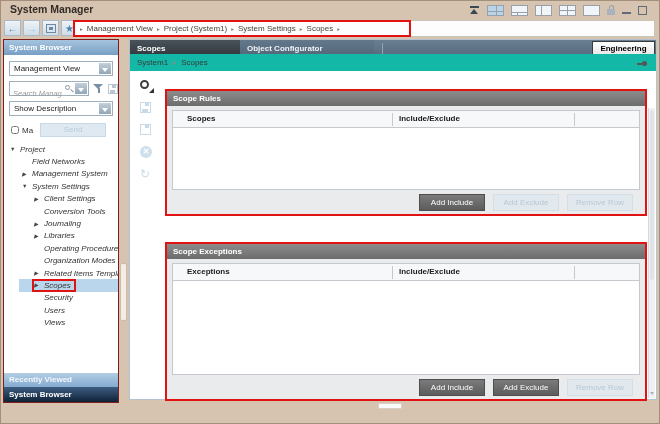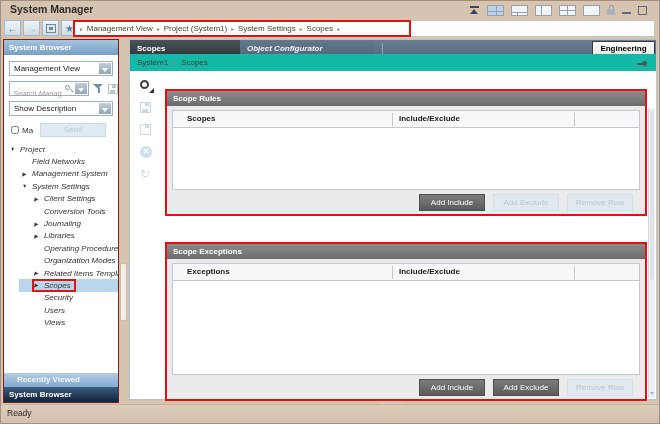--- a/index.html
+++ b/index.html
@@ -60,29 +60,29 @@
   .chk-row { display:flex; align-items:center; margin-top:7px; }
   .chk-row input { width:8px; height:8px; margin:0 3px 0 2px; }
   .chk-lab { font-size:8px; color:#333; }
   .send-btn { margin-left:7px; width:66px; height:14px; background:#dfe9f2; border:1px solid #c8d8e5; color:#b7cbdc; font-size:8px; text-align:center; line-height:12px; }
 
   .tree { position:absolute; left:0; right:0; top:103px; bottom:30px; overflow:hidden; }
   .tree-row { height:12.4px; display:flex; align-items:center; font-size:8px; color:#333; white-space:nowrap;font-style:italic; }
   .tree-row.sel { background:linear-gradient(to right, transparent 15px, #b9d6ec 15px); }
   .tw { width:10px; flex:none; font-size:5.5px; color:#444; }
   .redbox-tree { display:inline-flex; align-items:center; border:2px solid #e01212; height:12.4px; padding:0 3px 0 0; margin-left:-2px; }
-  .rv-bar { position:absolute; left:0; right:0; bottom:15px; height:14px; background:linear-gradient(#b3cde4,#84abd0); color:#f2f7fb; font-size:8px; font-weight:bold; line-height:14px; padding-left:13px; }
+  .rv-bar { position:absolute; left:0; right:0; bottom:15px; height:14px; background:linear-gradient(#b3cde4,#84abd0); color:#f2f7fb; font-size:8px; font-weight:bold; line-height:14px; padding-left:5px; }
   .sbb-bar { position:absolute; left:0; right:0; bottom:0; height:15px; background:linear-gradient(#3d5d80,#0f2238); color:#fff; font-size:8px; font-weight:bold; line-height:15px; padding-left:5px; }
   .split-thumb { position:absolute; left:119px; top:262px; width:7px; height:58px; background:#f3ede6; border:1px solid #cbbda9; border-radius:2px; }
 
   
   .main { position:absolute; left:128px; top:38px; right:2px; bottom:23px; background:#fff; border:1px solid #b4c2cf; }
   .tabbar { position:absolute; left:0; right:0; top:0; height:17px; background:linear-gradient(#6a7e91,#566a7d); }
   .tab-active { position:absolute; left:0; top:0; width:110px; height:17px; background:linear-gradient(#49525a,#30363b); color:#fff; font-size:8px; font-weight:bold; line-height:17px; padding-left:7px; }
-  .tab2 { position:absolute; left:110px; top:0; width:134px; height:23px; background:linear-gradient(#64788b,#4c6072); color:#eef3f7; font-size:8px; font-weight:bold; line-height:17px; padding-left:7px;font-style:italic; }
+  .tab2 { position:absolute; left:110px; top:0; width:134px; height:23px; background:linear-gradient(#64788b,#4c6072); color:#eef3f7; font-size:8px; font-weight:bold; line-height:17px; padding-left:7px; }
   .tabsep { position:absolute; left:252px; top:3px; width:1px; height:11px; background:#8fa3b3; }
   .eng-btn { position:absolute; right:1px; top:1px; width:63px; height:15px; background:linear-gradient(#ffffff,#e7e7e7); border:1px solid #3a3a3a; color:#000; font-weight:bold; font-size:8px; text-align:center; line-height:13px; }
   .pathrow { position:absolute; left:0; right:0; top:14px; height:17px; background:#14b8a6; }
   .pathrow .inner { position:absolute; left:7px; top:0; height:17px; display:flex; align-items:center; }
   .path-item { font-size:8px; color:#3a3a3a; }
   .path-sep { width:0; height:0; border-left:3px solid #8a8a8a; border-top:2.5px solid transparent; border-bottom:2.5px solid transparent; margin:0 5px; }
   .pin2 { position:absolute; right:9px; top:7px; width:10px; height:5px; }
   .pin2 .ln { position:absolute; left:0; top:2px; width:5px; height:1.5px; background:#555; }
   .pin2 .dt { position:absolute; right:0; top:0; width:5px; height:5px; border-radius:50%; background:#555; }
 
@@ -376,16 +376,13 @@
 
       <div class="vsb">
         <div class="thumb"></div>
         <div class="arr"></div>
       </div>
     </div>
   </div>
 
   <div class="hthumb"></div>
 
-  <div class="statusbar">
-    <div class="txt">Ready</div>
-  </div>
 </div>
 
 </body></html>

